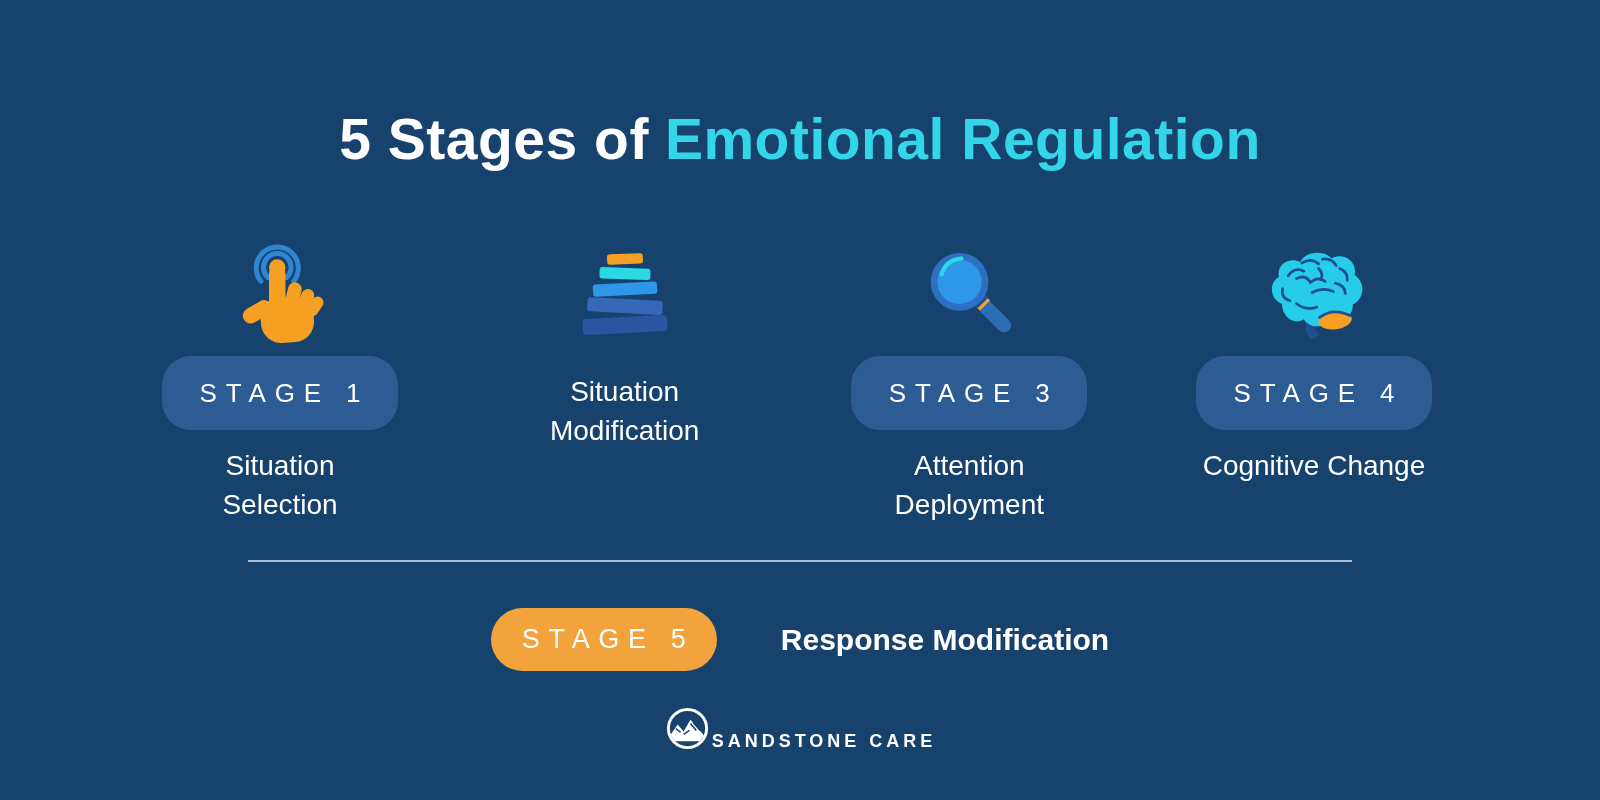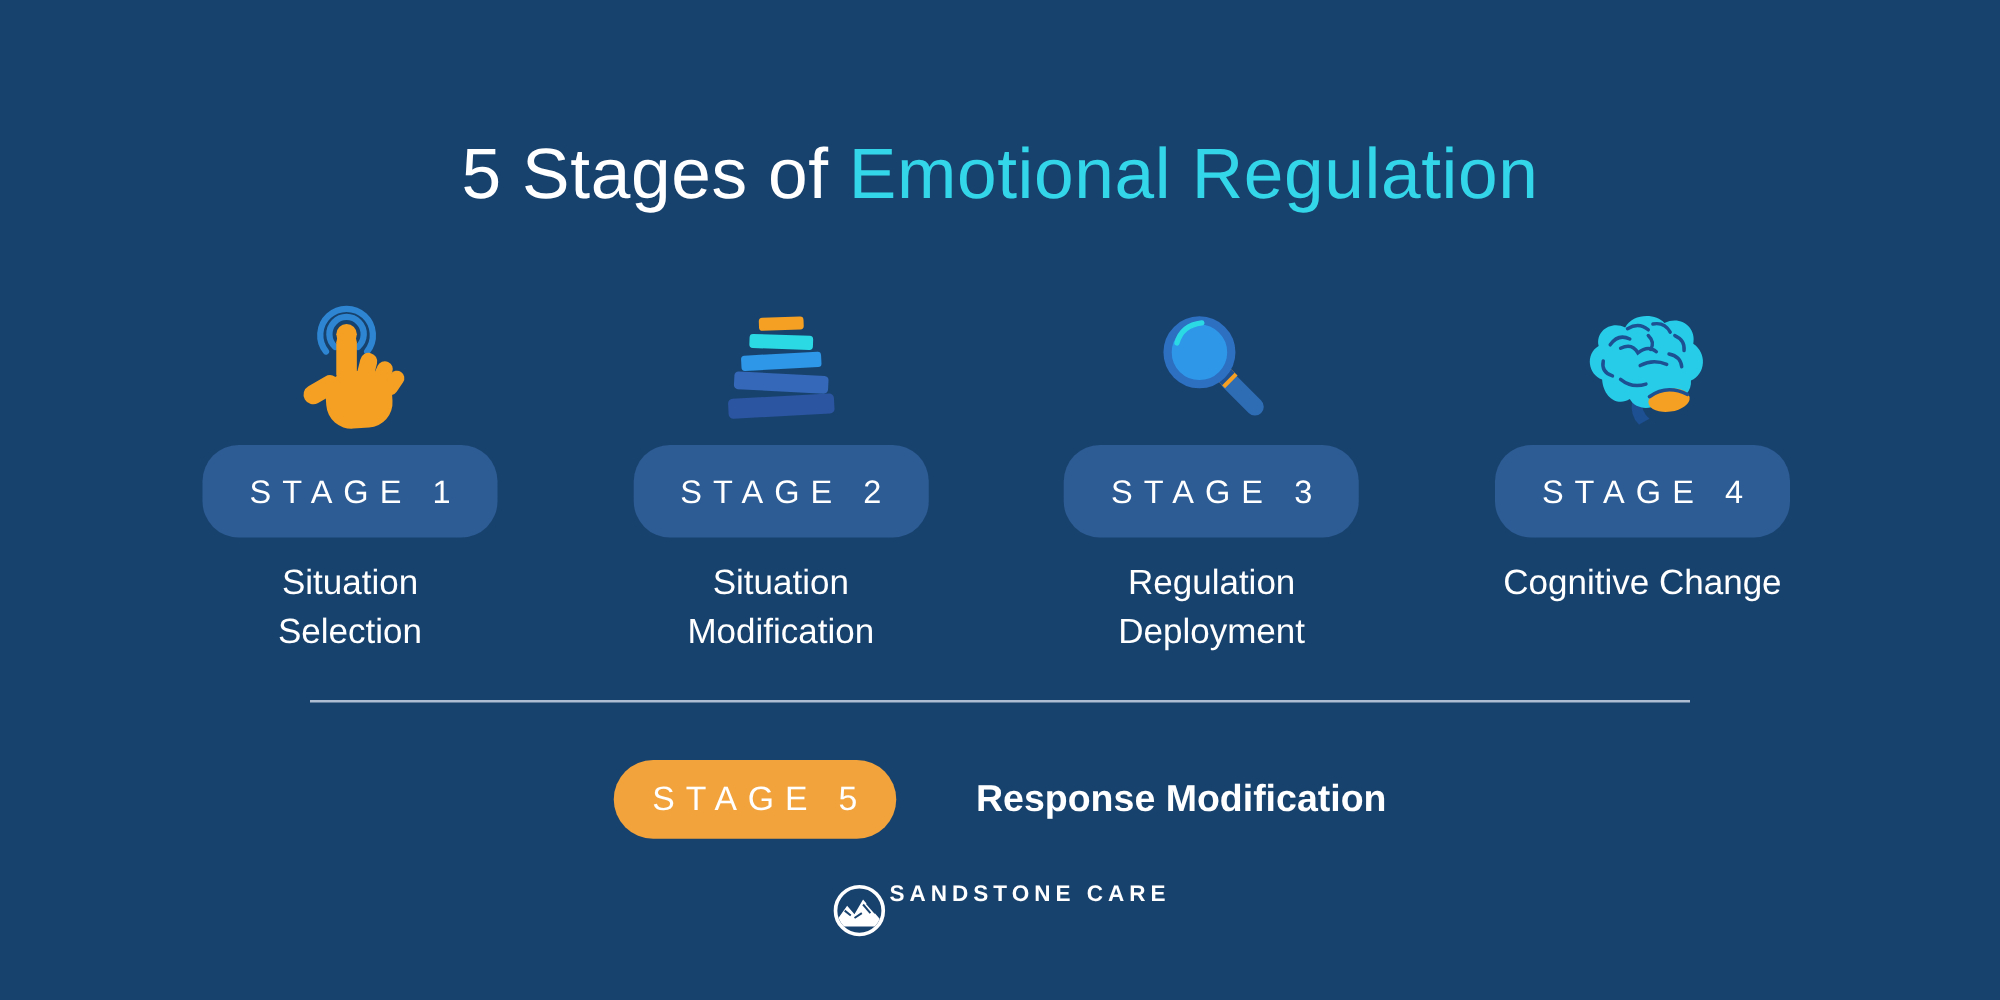--- a/index.html
+++ b/index.html
@@ -5,21 +5,21 @@
   html,body{margin:0;padding:0;}
   body{
     width:1600px;height:800px;
     background:#18426E;
     font-family:"Liberation Sans", sans-serif;
     position:relative;overflow:hidden;
     -webkit-font-smoothing:antialiased;
   }
   .title{
     position:absolute;top:106px;left:0;width:1600px;
-    text-align:center;font-size:57px;font-weight:400;
+    text-align:center;font-size:57px;font-weight:700;
     color:#FFFFFF;letter-spacing:0.5px;margin:0;
   }
   .title .hl{color:#33D6E8;margin-left:16px;}
 
   .stages-row{
     position:absolute;top:238px;left:120px;width:1354px;
     display:flex;justify-content:space-between;
   }
   .stage-col{width:320px;display:flex;flex-direction:column;align-items:center;}
   .icon-box{height:110px;margin-bottom:8px;display:flex;align-items:flex-end;justify-content:center;}
@@ -44,21 +44,21 @@
   }
   .badge-orange{
     width:226px;height:63px;background:#F2A33C;border-radius:32px;
     color:#FFFFFF;display:flex;align-items:center;justify-content:center;
     font-size:27px;font-weight:400;letter-spacing:0.32em;text-indent:0.32em;
   }
   .stage5-label{font-size:30px;font-weight:700;color:#FFFFFF;margin-left:14px;}
 
   .footer{
     position:absolute;top:705px;left:0;width:1600px;
-    display:flex;align-items:flex-start;justify-content:center;gap:1px;
+    display:flex;align-items:flex-end;justify-content:center;gap:1px;
   }
   .brand-name{
     color:#FFFFFF;font-size:18px;font-weight:700;letter-spacing:4px;
   }
 </style>
 </head>
 <body>
 
 <div>
 
@@ -90,37 +90,36 @@
     <div class="stage-col">
       <div class="icon-box">
         <svg width="104" height="98" viewBox="0 0 110 104" aria-hidden="true">
           <rect x="36" y="4" width="38" height="11" rx="3" fill="#F5A023" transform="rotate(-2 55 9)"></rect>
           <rect x="28" y="19" width="54" height="12" rx="3" fill="#2BD9E5" transform="rotate(2 55 25)"></rect>
           <rect x="21" y="35" width="68" height="13" rx="3" fill="#2E97E8" transform="rotate(-3 55 41)"></rect>
           <rect x="15" y="52" width="80" height="15" rx="3.5" fill="#3568B8" transform="rotate(3 55 59)"></rect>
           <rect x="10" y="71" width="90" height="17" rx="4" fill="#2B55A0" transform="rotate(-3 55 79)"></rect>
         </svg>
       </div>
-      <div class="badge">STAGE 2</div>
       <div class="stage-label">Situation
 Modification</div>
     </div>
 
     <div class="stage-col">
       <div class="icon-box">
         <svg width="104" height="102" viewBox="0 0 110 108" aria-hidden="true">
           <path d="M70,62 L92,84" stroke="#2E6CB4" stroke-width="15" stroke-linecap="round"></path>
           <path d="M64,55 L72,63" stroke="#F5A023" stroke-width="15"></path>
           <path d="M66.5,57.5 L69.5,60.5" stroke="#1D4F93" stroke-width="15"></path>
           <circle cx="45" cy="38" r="27" fill="#2E97E8" stroke="#2D6FC1" stroke-width="7"></circle>
           <path d="M26,30 Q30,15 47,13" fill="none" stroke="#2BD9E5" stroke-width="4.5" stroke-linecap="round"></path>
         </svg>
       </div>
       <div class="badge">STAGE 3</div>
-      <div class="stage-label">Regulation
+      <div class="stage-label">Attention
 Deployment</div>
     </div>
 
     <div class="stage-col">
       <div class="icon-box">
         <svg width="120" height="100" viewBox="0 0 130 108" aria-hidden="true">
           <path d="M56,78 Q54,92 62,99 L71,94 Q63,87 65,78 Z" fill="#1D4F93"></path>
           <path d="M30,60 C18,56 15,38 27,31 C24,18 38,9 50,15 C56,3 76,2 84,11 C98,4 112,15 109,29 C121,37 120,55 107,61 C108,73 96,81 85,75 C78,87 60,88 54,77 C43,84 31,75 30,60 Z" fill="#27CDE8"></path>
           <g fill="none" stroke="#1D4F93" stroke-width="3" stroke-linecap="round">
             <path d="M37,30 Q44,20 54,25"></path>

